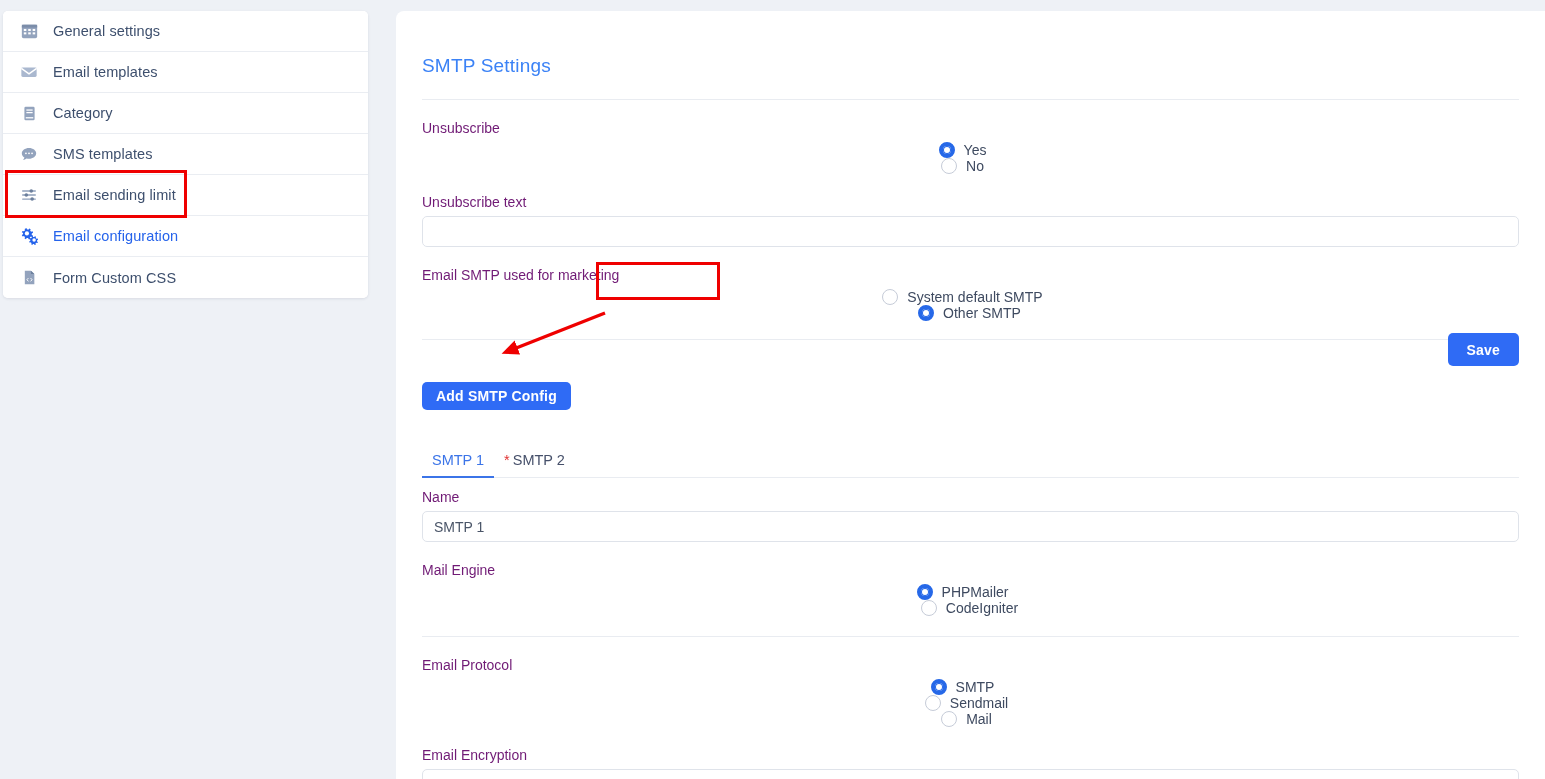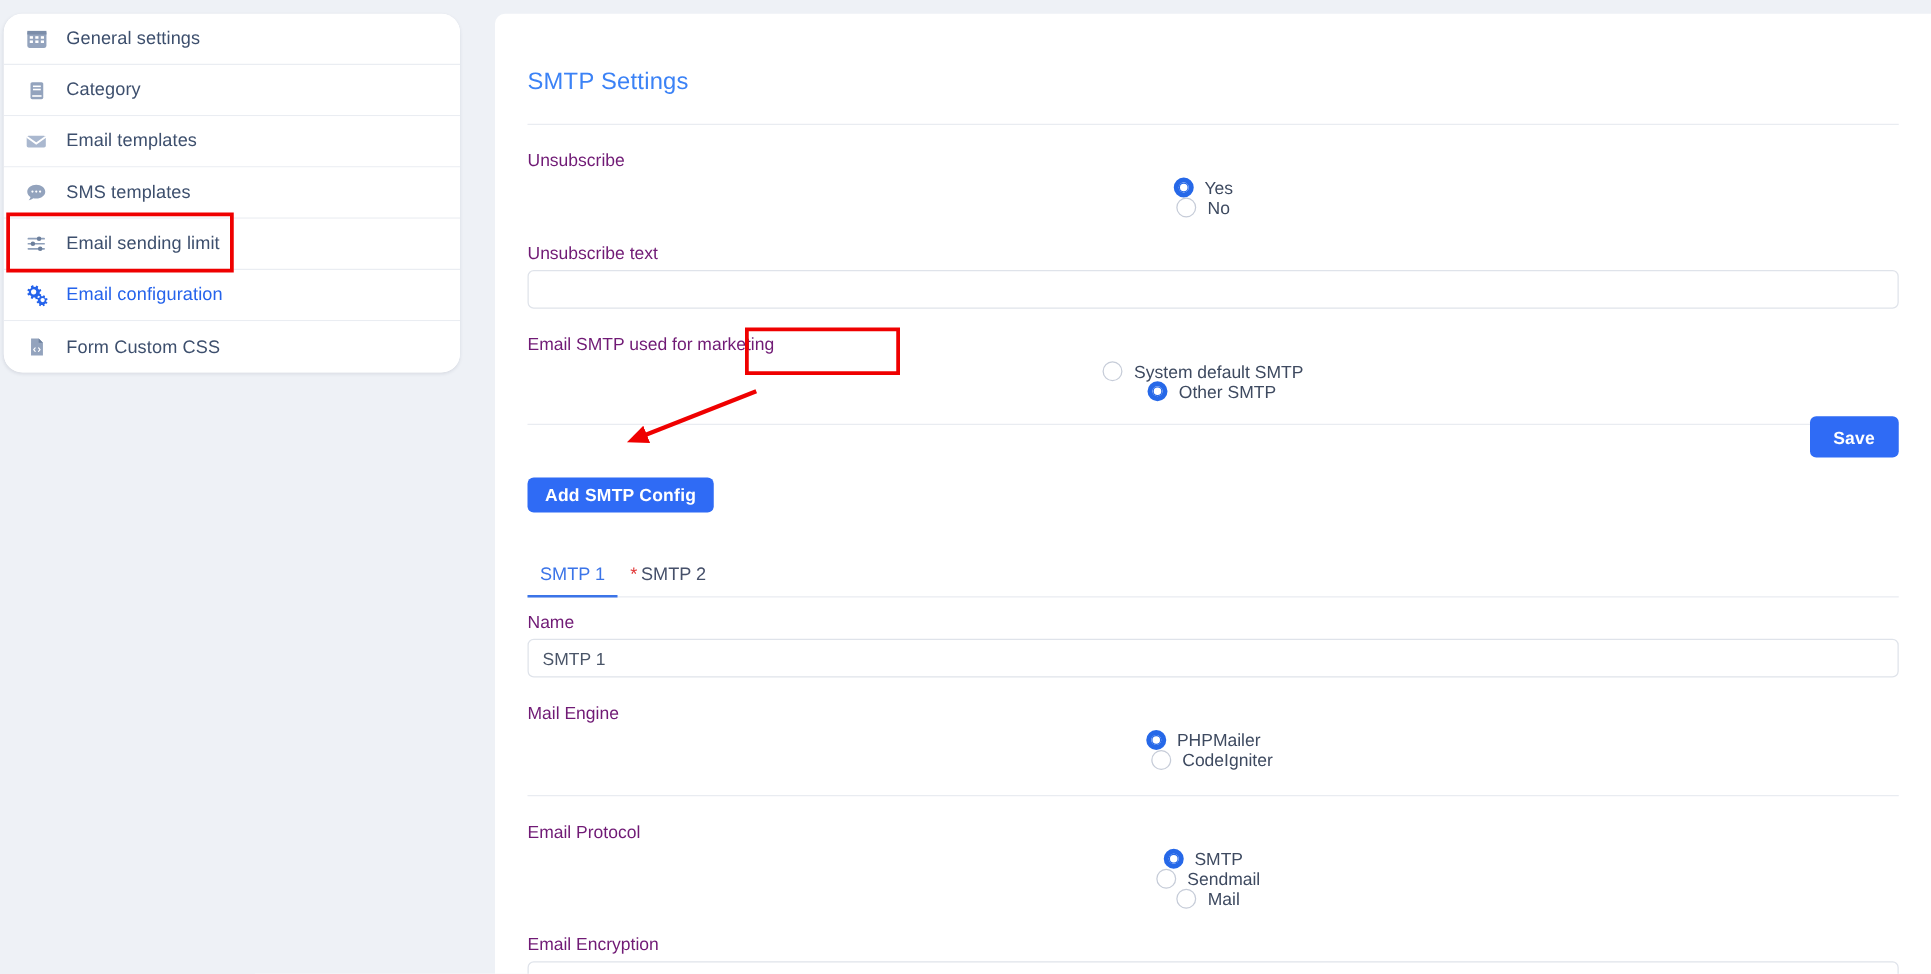--- a/index.html
+++ b/index.html
@@ -15,21 +15,21 @@
     position: relative;
   }
 
   
   #sidebar-card {
     position: absolute;
     left: 3px;
     top: 11px;
     width: 365px;
     background: #ffffff;
-    border-radius: 15px;
+    border-radius: 5px;
     box-shadow: 0 1px 3px rgba(20,30,60,0.10);
     overflow: hidden;
   }
   .side-item {
     display: flex;
     align-items: center;
     height: 41px;
     padding: 0 0 0 14px;
     border-bottom: 1px solid #eaedf2;
     box-sizing: border-box;
@@ -227,38 +227,38 @@
             <rect x="8.5" y="11" width="3" height="2.4"></rect>
             <rect x="13.7" y="11" width="3" height="2.4"></rect>
           </g>
         </svg>
     </span>
     <span class="side-label">General settings</span>
   </div>
 
   <div class="side-item">
     <span class="side-icon">
+      <svg width="18" height="18" viewBox="0 0 20 20">
+          <rect x="1.5" y="5" width="17" height="10.5" rx="1.6" fill="#aab8cf"></rect>
+          <path d="M1.5 6 L10 12 L18.5 6" fill="none" stroke="#ffffff" stroke-width="1.7"></path>
+        </svg>
+    </span>
+    <span class="side-label">Email templates</span>
+  </div>
+
+  <div class="side-item">
+    <span class="side-icon">
       <svg width="17" height="17" viewBox="0 0 20 20">
           <rect x="4" y="2" width="12" height="16" rx="1.6" fill="#93a3bd"></rect>
           <rect x="6.3" y="5.2" width="7.4" height="1.5" fill="#fff"></rect>
           <rect x="6.3" y="8.2" width="7.4" height="1.5" fill="#fff"></rect>
           <rect x="5.6" y="14.3" width="8.8" height="1.5" fill="#fff"></rect>
         </svg>
     </span>
     <span class="side-label">Category</span>
-  </div>
-
-  <div class="side-item">
-    <span class="side-icon">
-      <svg width="18" height="18" viewBox="0 0 20 20">
-          <rect x="1.5" y="5" width="17" height="10.5" rx="1.6" fill="#aab8cf"></rect>
-          <path d="M1.5 6 L10 12 L18.5 6" fill="none" stroke="#ffffff" stroke-width="1.7"></path>
-        </svg>
-    </span>
-    <span class="side-label">Email templates</span>
   </div>
 
   <div class="side-item">
     <span class="side-icon">
       <svg width="18" height="18" viewBox="0 0 20 20">
           <path d="M10 3.2c-4.4 0-8 2.7-8 6.1 0 1.9 1.1 3.6 2.9 4.7-.2 1-.8 2-1.6 2.8 1.5-.2 2.9-.8 4-1.7.8.2 1.7.3 2.7.3 4.4 0 8-2.7 8-6.1S14.4 3.2 10 3.2z" fill="#93a3bd"></path>
           <g fill="#ffffff">
             <circle cx="6.6" cy="9.2" r="1"></circle>
             <circle cx="10" cy="9.2" r="1"></circle>
             <circle cx="13.4" cy="9.2" r="1"></circle>

